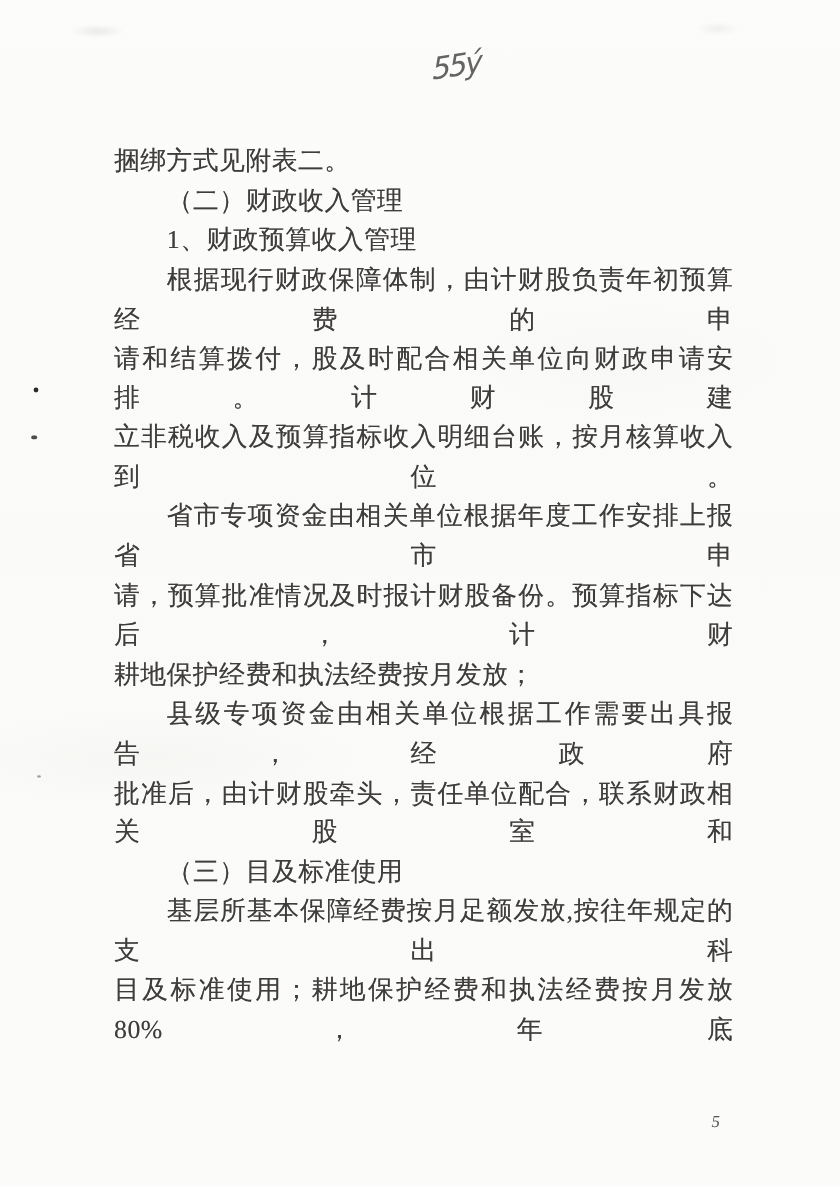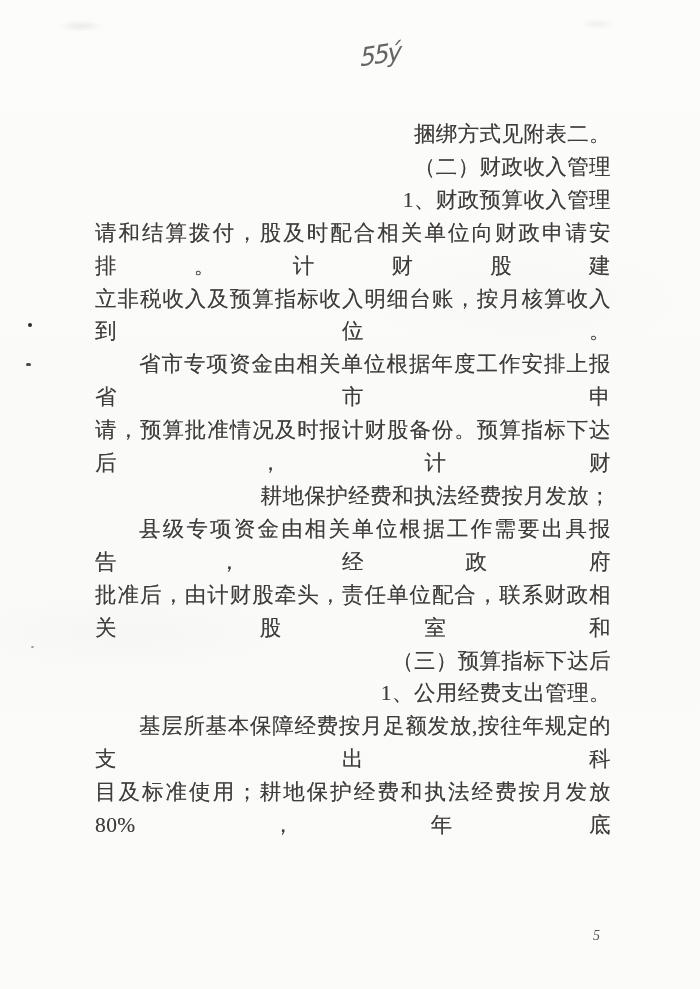--- a/index.html
+++ b/index.html
@@ -37,21 +37,21 @@
     width: 516px;
     font-size: 21.5px;
     line-height: 32.9px;
     color: #3f3d3b;
     text-shadow: 0 0 0.5px rgba(70,68,66,0.55);
     letter-spacing: 0.4px;
   }
   .line {
     width: 100%;
     white-space: nowrap;
-    text-align: right;
+    text-align: left;
   }
   .line.justify {
     white-space: normal;
     text-align: justify;
     text-align-last: justify;
   }
   .line.indent {
     text-indent: 44px;
   }
   .page-num {
@@ -86,29 +86,29 @@
 <div class="page">
   <div class="smudge m1"></div>
   <div class="smudge m2"></div>
 
   <div class="hand-mark">55ý</div>
 
   <div class="body-text" id="lines-container">
       <div class="line">捆绑方式见附表二。</div>
       <div class="line indent">（二）财政收入管理</div>
       <div class="line indent">1、财政预算收入管理</div>
+      <div class="line indent justify">根据现行财政保障体制，由计财股负责年初预算经费的申</div>
       <div class="line justify">请和结算拨付，股及时配合相关单位向财政申请安排。计财股建</div>
       <div class="line justify">立非税收入及预算指标收入明细台账，按月核算收入到位。</div>
       <div class="line indent justify">省市专项资金由相关单位根据年度工作安排上报省市申</div>
       <div class="line justify">请，预算批准情况及时报计财股备份。预算指标下达后，计财</div>
       <div class="line">耕地保护经费和执法经费按月发放；</div>
       <div class="line indent justify">县级专项资金由相关单位根据工作需要出具报告，经政府</div>
       <div class="line justify">批准后，由计财股牵头，责任单位配合，联系财政相关股室和</div>
-      <div class="line indent">（三）预算指标下达后</div>
-      <div class="line indent">1、公用经费支出管理。</div>
+      <div class="line indent">（三）目及标准使用</div>
       <div class="line indent justify">基层所基本保障经费按月足额发放,按往年规定的支出科</div>
       <div class="line justify">目及标准使用；耕地保护经费和执法经费按月发放 80%，年底</div>
     </div>
 
   <div class="speck s1"></div>
   <div class="speck s2"></div>
   <div class="speck s3"></div>
 
   <div class="page-num">5</div>
 </div>

